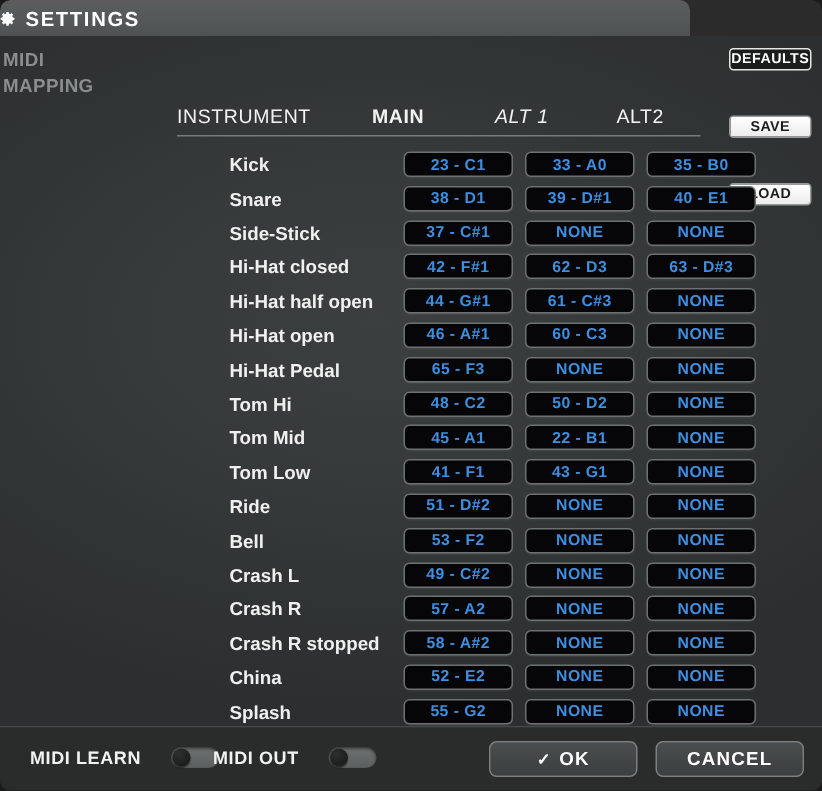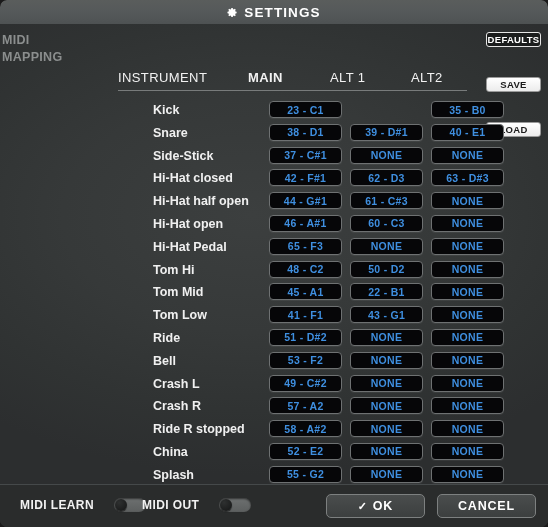--- a/index.html
+++ b/index.html
@@ -17,27 +17,27 @@
     background: #2b2b2b;
     border-radius: 7px;
     overflow: hidden;
     box-sizing: border-box;
   }
 
   
   .titlebar {
     position: absolute;
     left: 0; top: 0;
-    width: 548px; height: 24px;
+    width: 460px; height: 24px;
     background: linear-gradient(to bottom, #5a5d5c 0%, #55595a 50%, #4e5253 100%);
     border-top-left-radius: 7px;
     border-top-right-radius: 7px;
     display: flex;
     align-items: center;
-    justify-content: center;
+    justify-content: flex-start;
   }
   .title-inner {
     display: flex;
     align-items: center;
     gap: 6px;
   }
   .gear {
     width: 11px; height: 11px;
     display: block;
   }
@@ -78,21 +78,21 @@
   }
   .hdr {
     position: absolute;
     color: #f2f2f2;
     font-size: 13px;
     letter-spacing: 0.4px;
     white-space: nowrap;
   }
   .hdr.instrument { left: 118px; top: 0; }
   .hdr.main { left: 248px; top: 0; font-weight: bold; }
-  .hdr.alt1 { left: 330px; top: 0; }
+  .hdr.alt1 { left: 330px; top: 0; font-style: italic; }
   .hdr.alt2 { left: 411px; top: 0; }
   .hdr-rule {
     position: absolute;
     left: 118px; top: 20px;
     width: 349px; height: 1px;
     background: #787b7b;
   }
 
   
   .rows {
@@ -282,20 +282,23 @@
       <div class="hdr alt2">ALT2</div>
       <div class="hdr-rule"></div>
     </div>
 
     <div class="rows" id="rows">
         <div class="row">
           <div class="inst-name">Kick</div>
           <div class="cell c-main">
             <span>23 - C1</span>
           </div>
+          <div class="cell c-alt1">
+            <span>33 - A0</span>
+          </div>
           <div class="cell c-alt2">
             <span>35 - B0</span>
           </div>
         </div>
         <div class="row">
           <div class="inst-name">Snare</div>
           <div class="cell c-main">
             <span>38 - D1</span>
           </div>
           <div class="cell c-alt1">
@@ -443,21 +446,21 @@
             <span>57 - A2</span>
           </div>
           <div class="cell c-alt1">
             <span>NONE</span>
           </div>
           <div class="cell c-alt2">
             <span>NONE</span>
           </div>
         </div>
         <div class="row">
-          <div class="inst-name">Ride R stopped</div>
+          <div class="inst-name">Crash R stopped</div>
           <div class="cell c-main">
             <span>58 - A#2</span>
           </div>
           <div class="cell c-alt1">
             <span>NONE</span>
           </div>
           <div class="cell c-alt2">
             <span>NONE</span>
           </div>
         </div>

